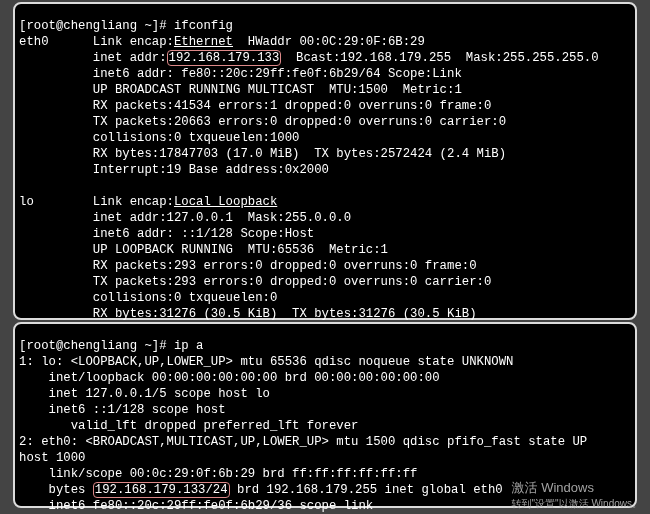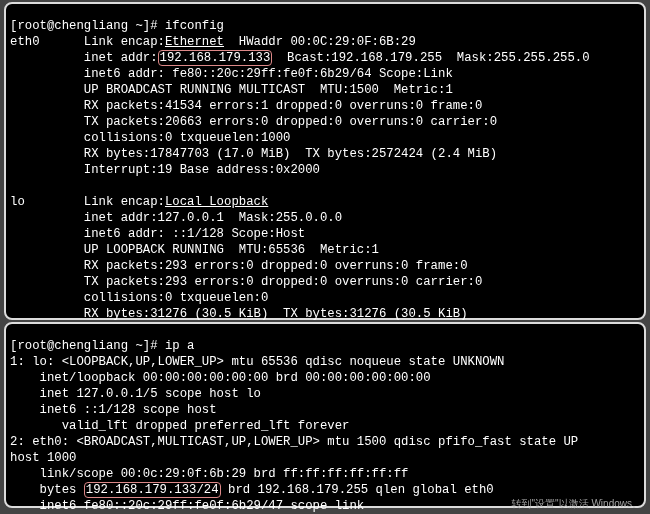--- a/index.html
+++ b/index.html
@@ -7,21 +7,21 @@
     padding: 0;
     background: #444;
     width: 650px;
     height: 514px;
     overflow: hidden;
   }
   .pane {
     background: #000;
     border: 2px solid #dcdcdc;
     border-radius: 8px;
-    margin: 2px 4px;
+    margin: 2px 13px;
     box-sizing: border-box;
   }
   .term {
     font-family: "Courier New", monospace;
     font-size: 12.3px;
     line-height: 16px;
     color: #fff;
     white-space: pre;
     padding: 2px 4px;
   }
@@ -74,20 +74,21 @@
 <div class="pane" style="height:186px;">
 <pre class="term"><span>[root@chengliang ~]# </span><span>ip a</span>
 <span>1: lo: &lt;LOOPBACK,UP,LOWER_UP&gt; mtu 65536 qdisc noqueue state UNKNOWN</span>
 <span>    inet/loopback 00:00:00:00:00:00 brd 00:00:00:00:00:00</span>
 <span>    inet 127.0.0.1/5 scope host lo</span>
 <span>    inet6 ::1/128 scope host</span>
 <span>       valid_lft dropped preferred_lft forever</span>
 <span>2: eth0: &lt;BROADCAST,MULTICAST,UP,LOWER_UP&gt; mtu 1500 qdisc pfifo_fast state UP </span>
 <span>host 1000</span>
 <span>    link/scope 00:0c:29:0f:6b:29 brd ff:ff:ff:ff:ff:ff</span>
-<span>    bytes </span><span class="highlight">192.168.179.133/24</span><span> brd 192.168.179.255 qlen global eth0</span>
-<span>    inet6 fe80::20c:29ff:fe0f:6b29/47 scope link</span>
+<span>    bytes </span><span class="highlight">192.168.179.133/24</span><span> brd 192.168.179.255 inet global eth0</span>
+<span>    inet6 fe80::20c:29ff:fe0f:6b29/36 scope link</span>
 </pre>
 </div>
 
 <div class="watermark">
+  <div>激活 Windows</div>
   <div class="small">转到"设置"以激活 Windows。</div>
 </div>
 
 </body></html>

